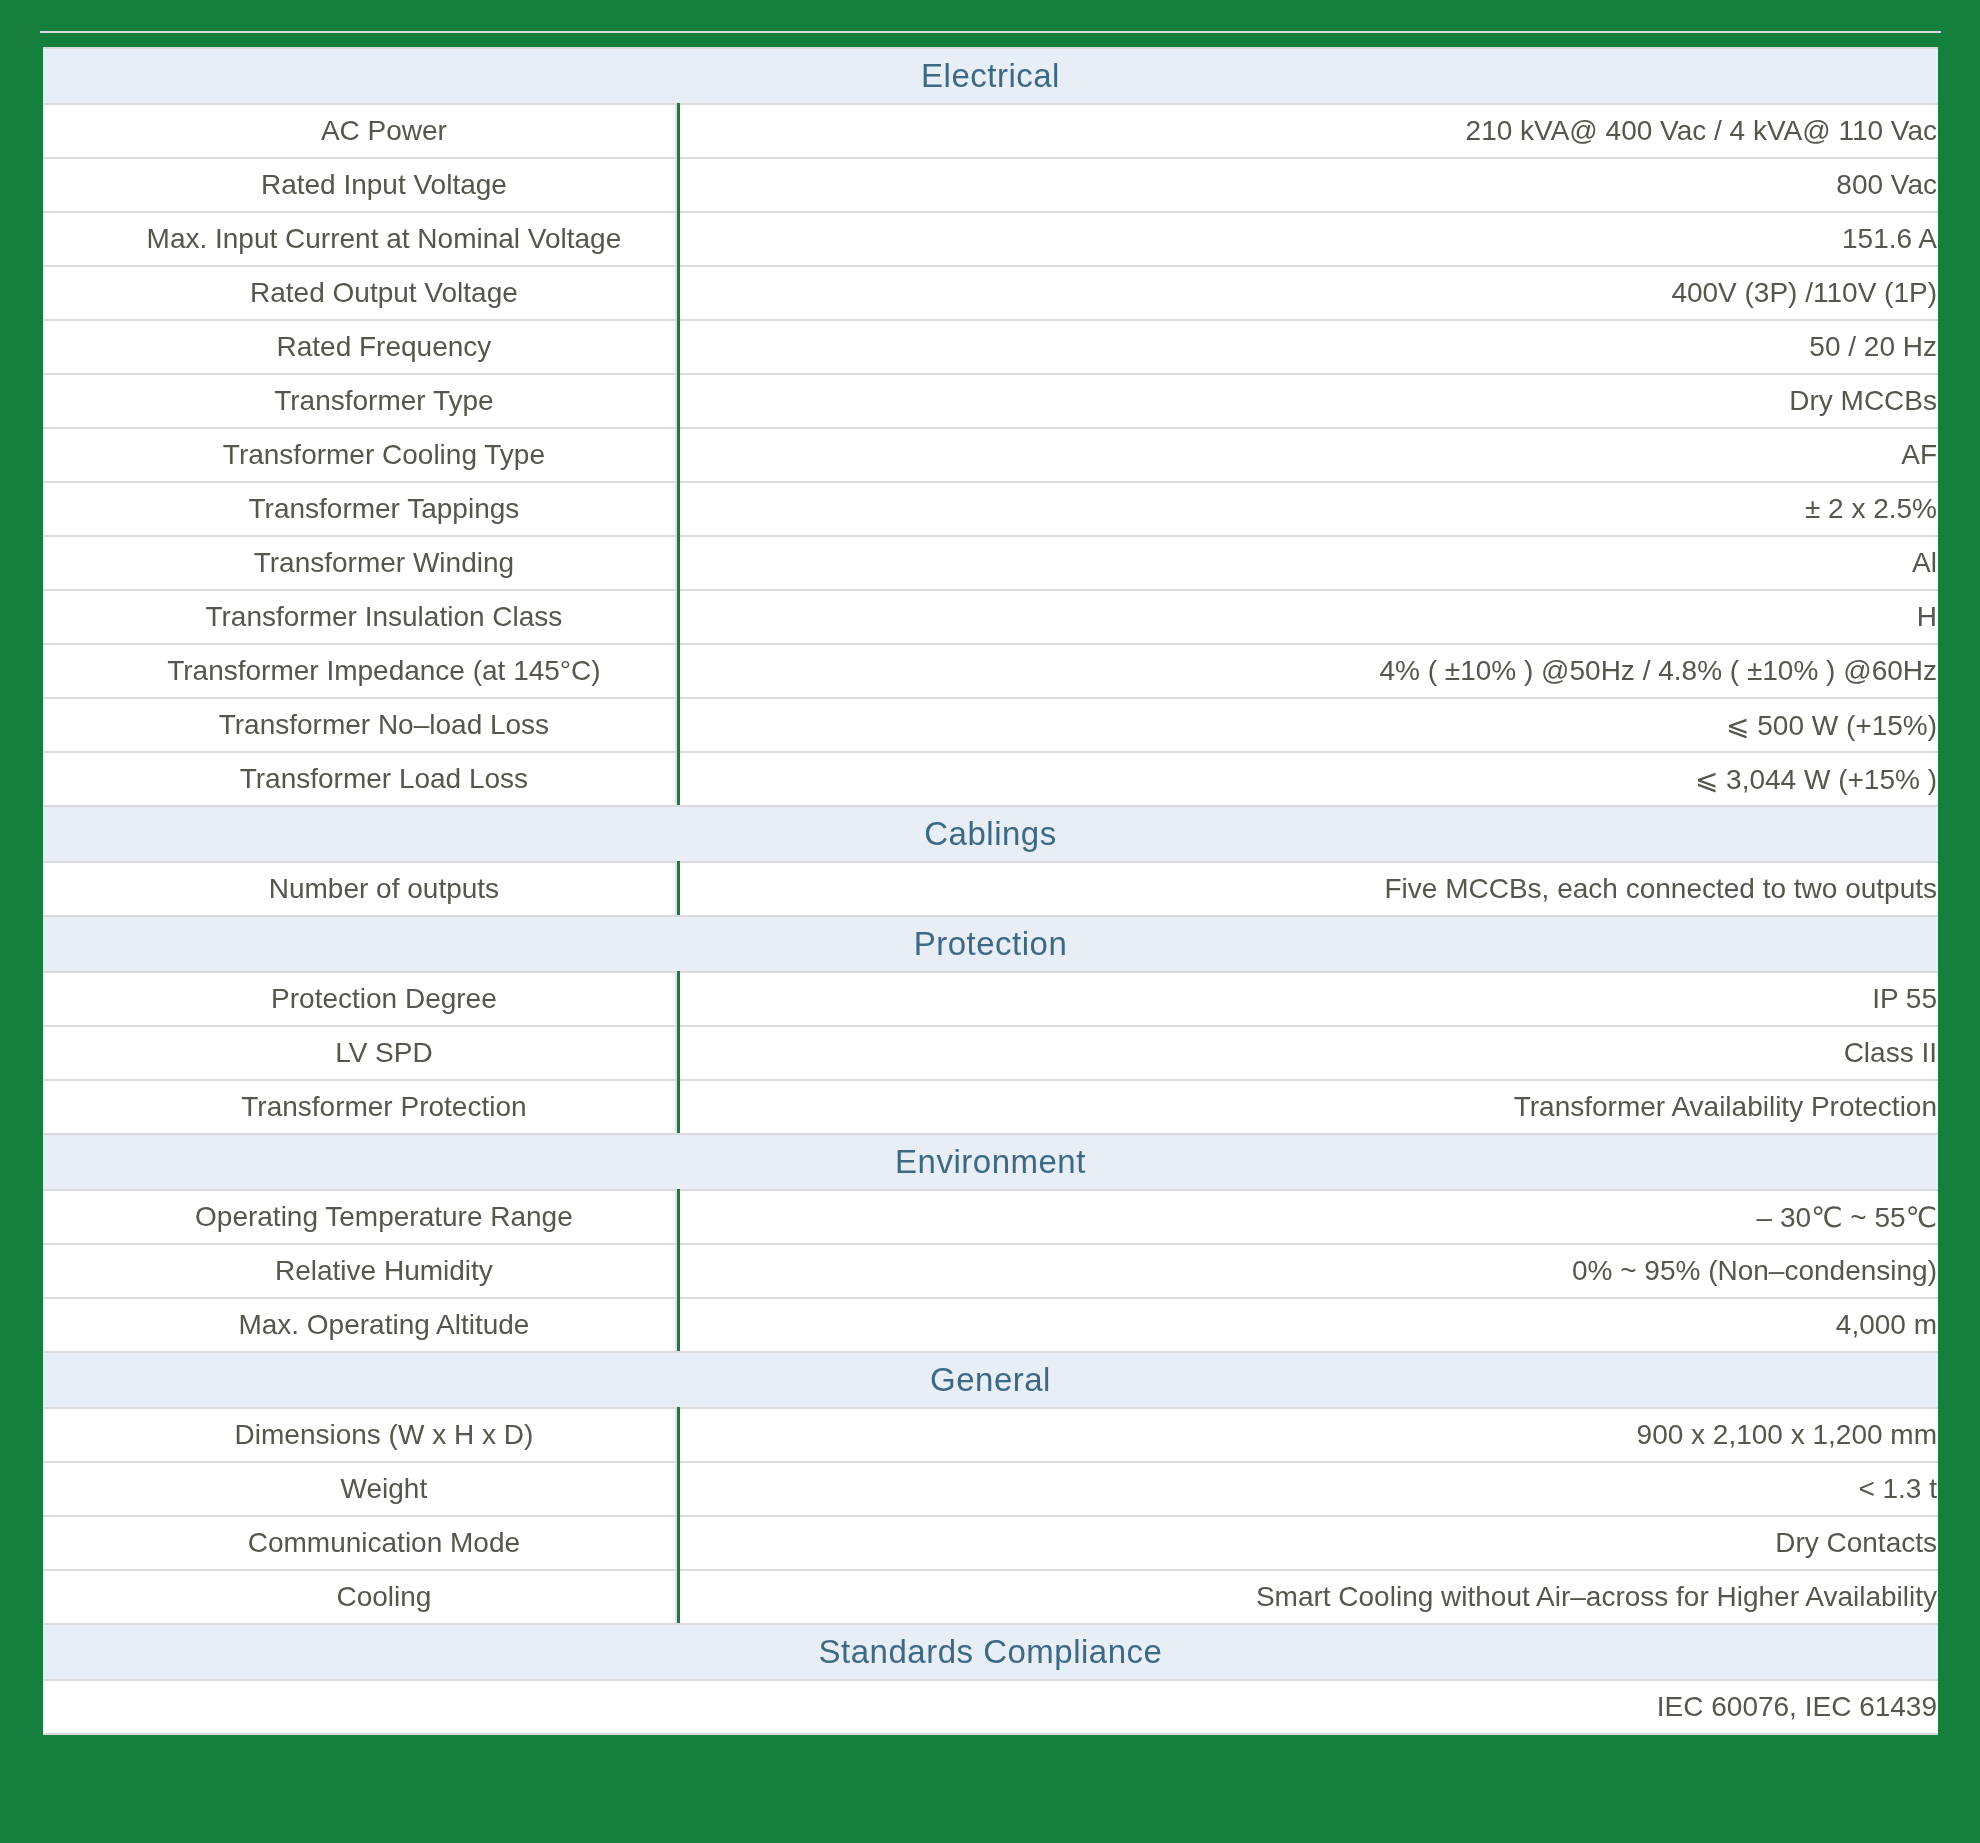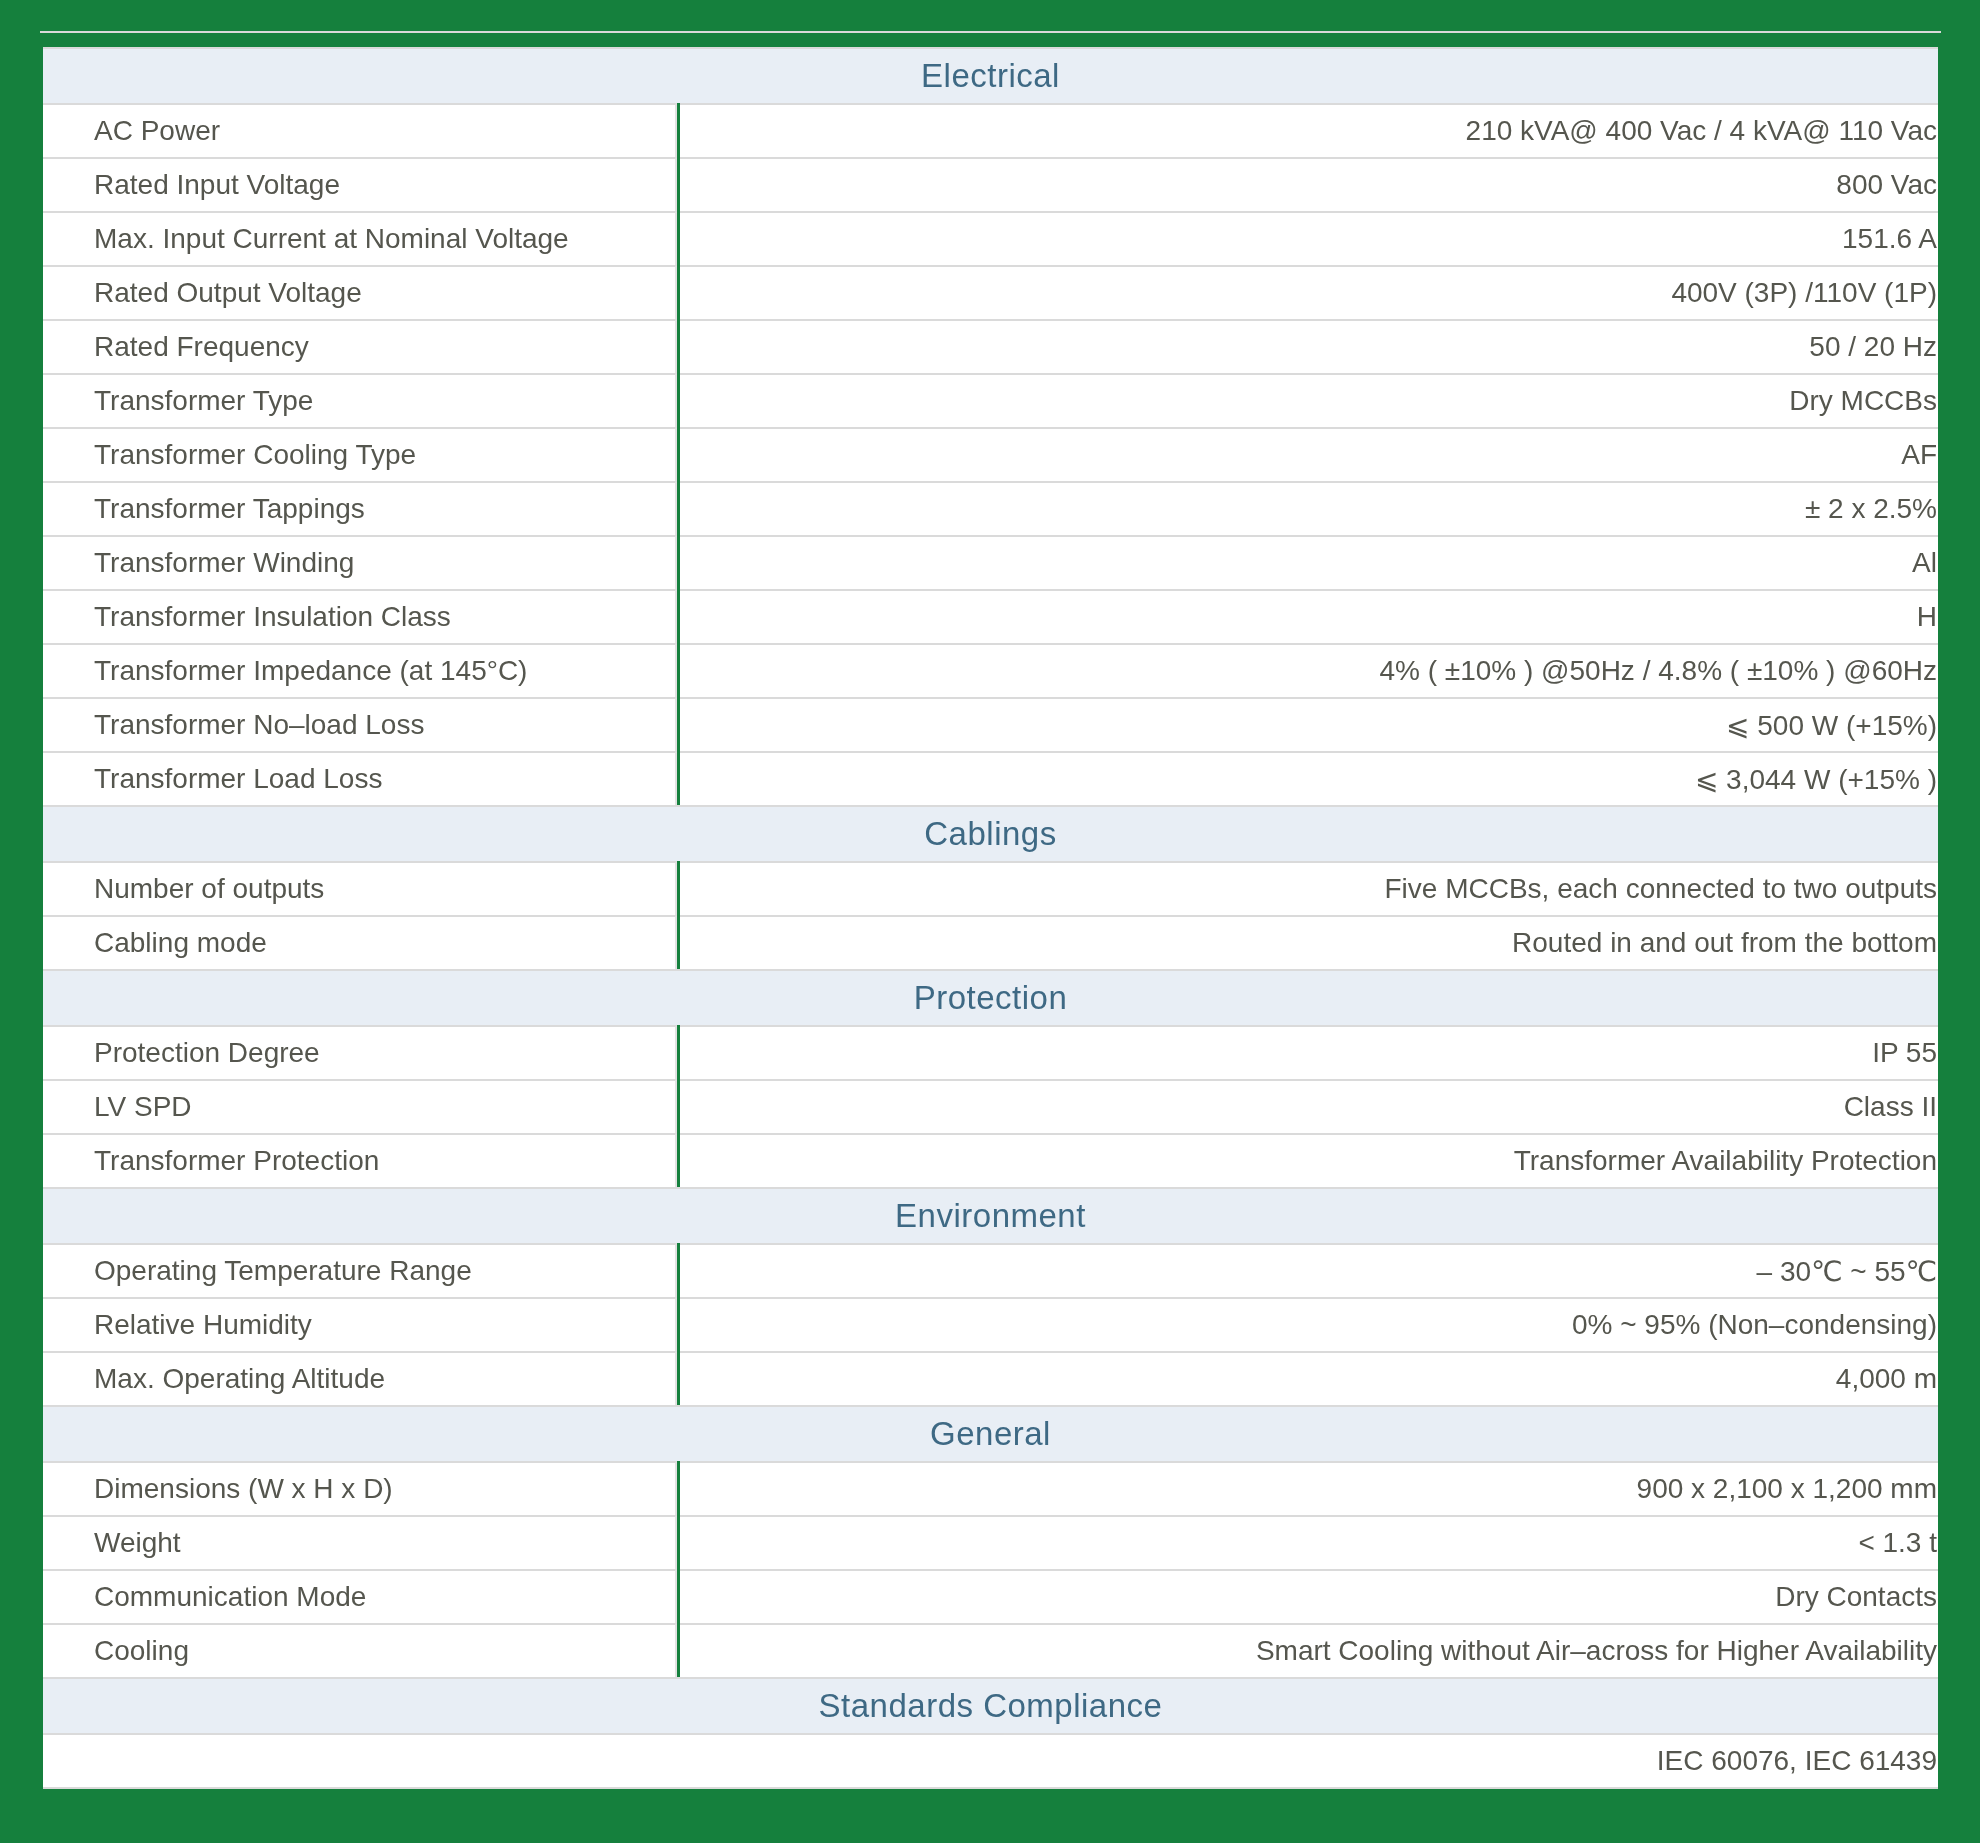--- a/index.html
+++ b/index.html
@@ -47,21 +47,21 @@
     border-top: 2px solid var(--border-color);
     color: var(--body-text);
     font-size: 28px;
     vertical-align: middle;
     background: #ffffff;
     white-space: nowrap;
     overflow: hidden;
   }
   td.label-cell {
     padding-left: 51px;
-    text-align: left;
+    text-align: center;
     border-right: 2px solid var(--divider-color);
   }
   td.value-cell, td.full-cell {
     text-align: right;
   }
   tr:last-child td {
     border-bottom: 2px solid var(--border-color);
   }
 </style>
 </head>
@@ -132,24 +132,20 @@
             <td class="value-cell">⩽ 3,044 W (+15% )</td>
           </tr>
           <tr>
             <td colspan="2" class="section-cell">Cablings</td>
           </tr>
           <tr>
             <td class="label-cell">Number of outputs</td>
             <td class="value-cell">Five MCCBs, each connected to two outputs</td>
           </tr>
           <tr>
-            <td class="label-cell">Cabling mode</td>
-            <td class="value-cell">Routed in and out from the bottom</td>
-          </tr>
-          <tr>
             <td colspan="2" class="section-cell">Protection</td>
           </tr>
           <tr>
             <td class="label-cell">Protection Degree</td>
             <td class="value-cell">IP 55</td>
           </tr>
           <tr>
             <td class="label-cell">LV SPD</td>
             <td class="value-cell">Class II</td>
           </tr>

